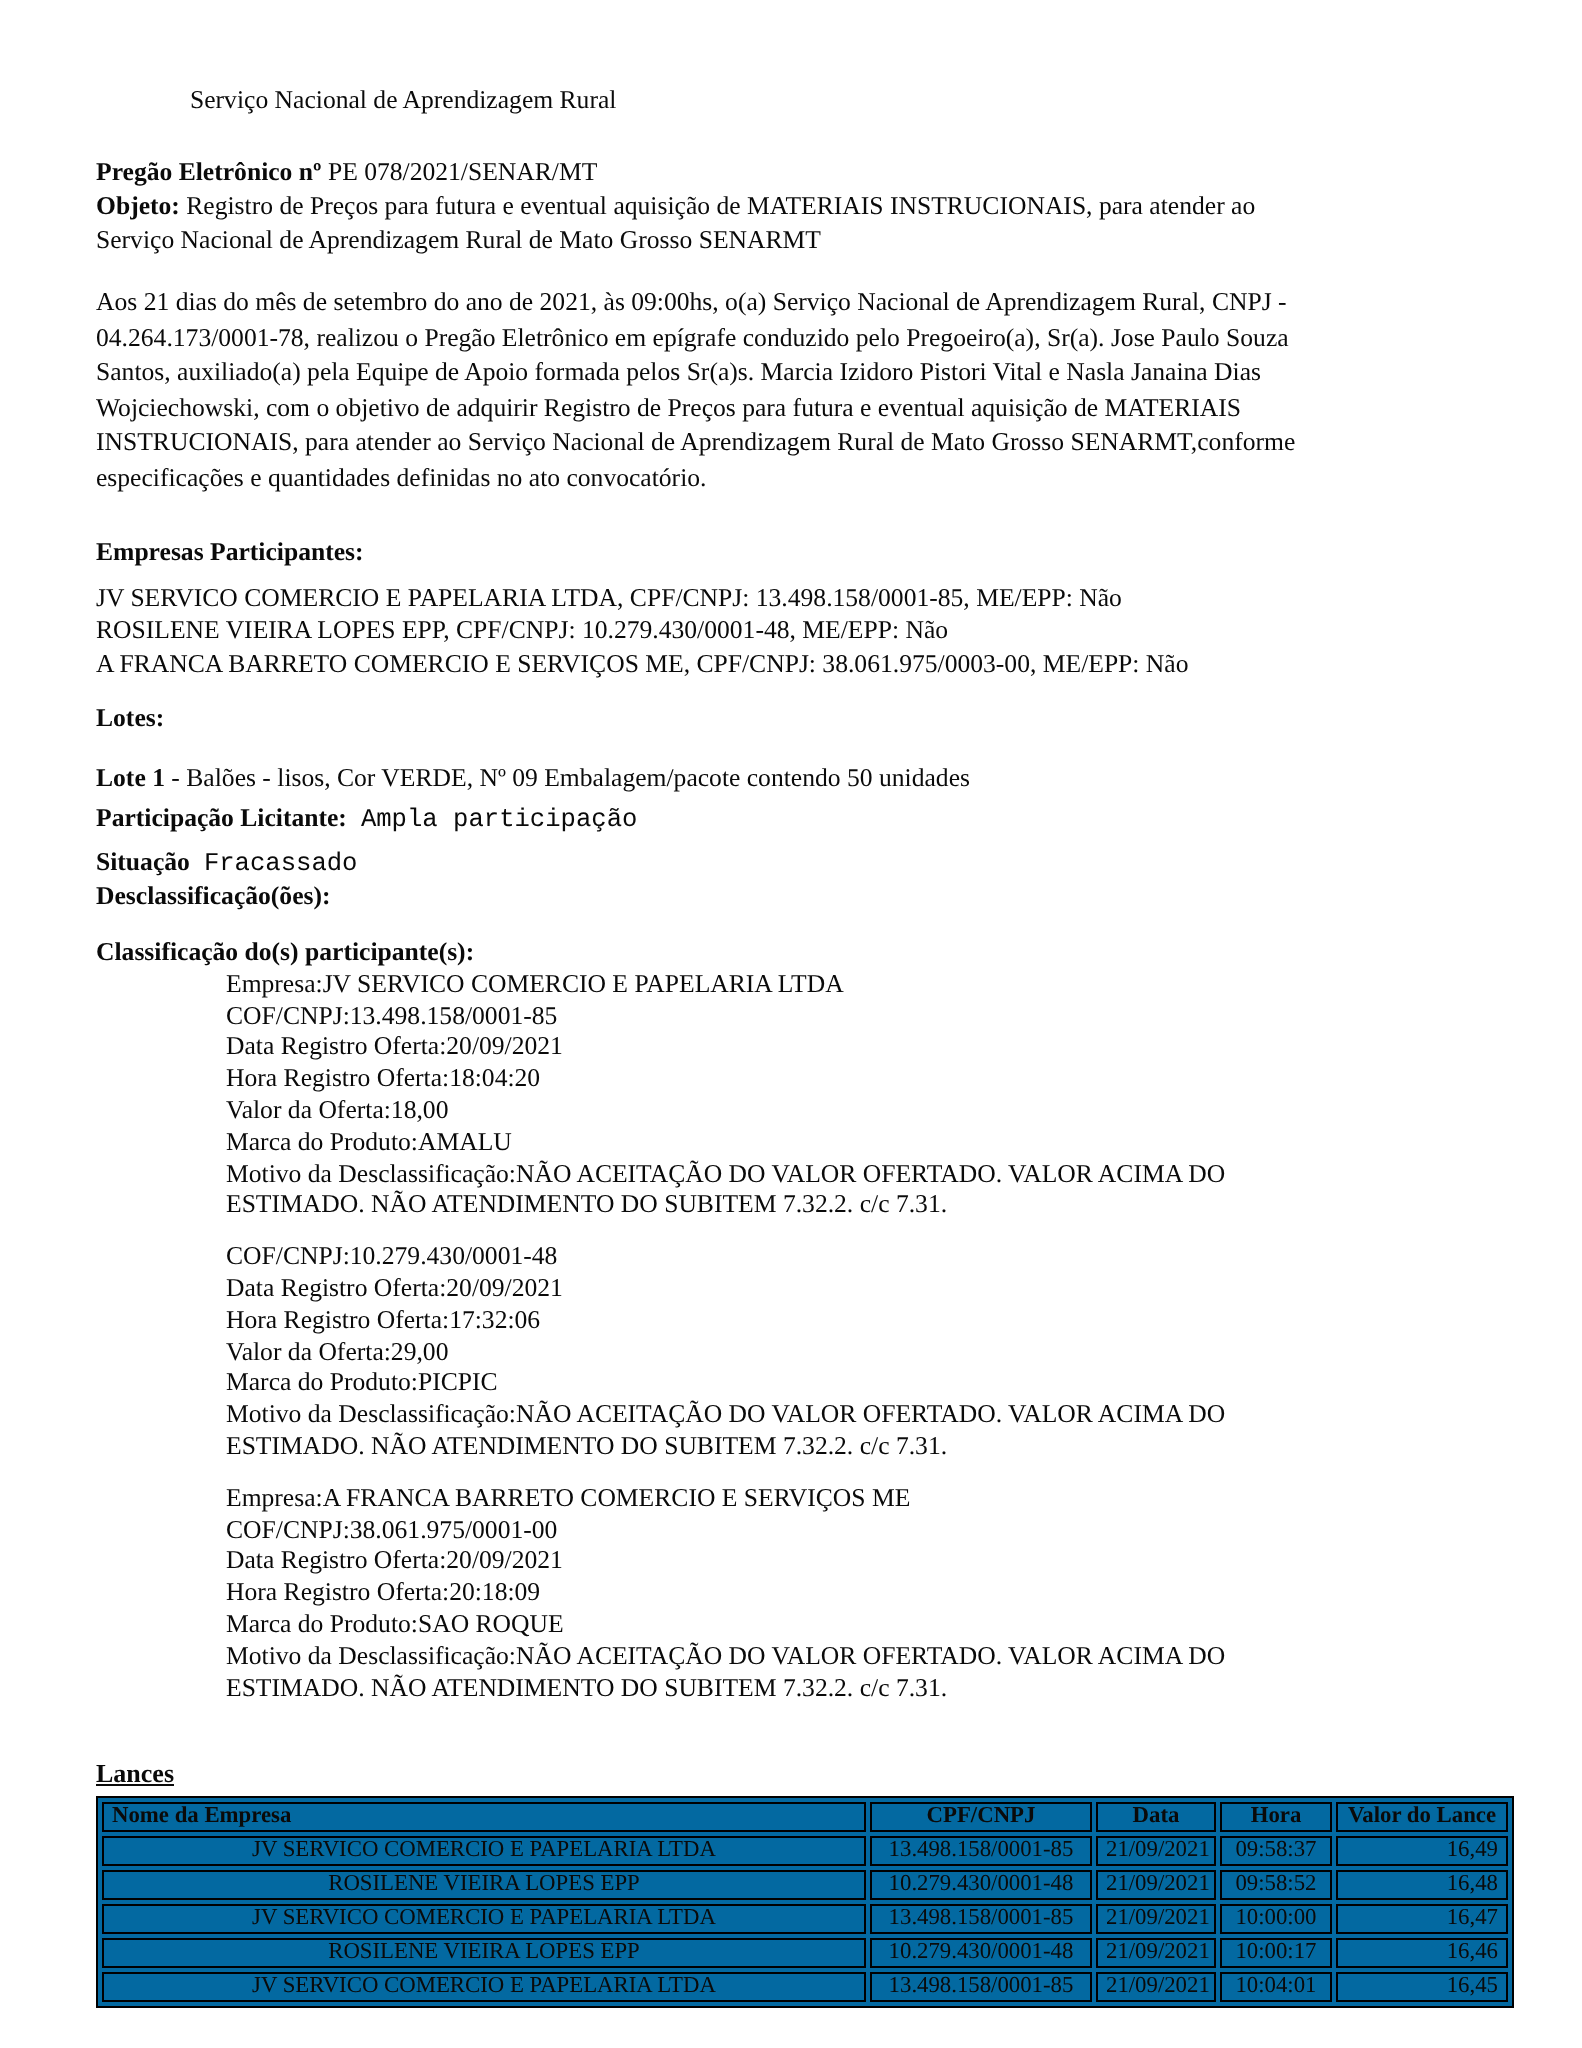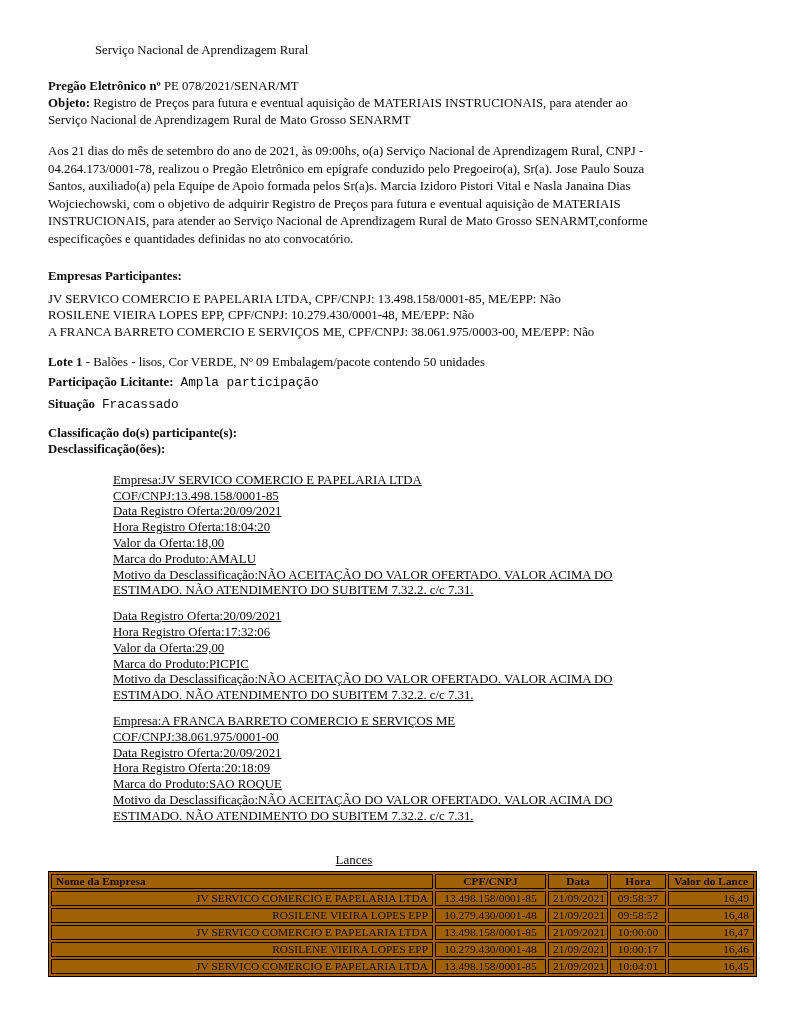--- a/index.html
+++ b/index.html
@@ -39,49 +39,48 @@
   .kv { margin-top: 4.5px; }
   .kv .val { margin-left: 7px; font-family: Liberation Mono, monospace; }
   .h-classificacao { margin-top: 12px; }
   .h-desclassificacao { margin-top: 0; }
   .desc-block {
     margin-left: 65px;
     line-height: 15.8px;
     margin-top: 0;
   }
   .desc-block + .desc-block { margin-top: 10px; }
-  .blocks { margin-top: 16px; text-decoration: underline; }
+  .blocks { margin-top: 1px; }
   .lances-heading {
     margin-top: 27px;
-    font-weight: normal;
+    font-weight: bold;
     text-decoration: underline;
     font-size: 13px;
     margin-bottom: 3px;
-    text-align: center;
   }
   table.lances {
     width: 709px;
     table-layout: fixed;
     border-collapse: separate;
     border-spacing: 2px;
     border: 1px solid #000;
-    background: #a16207;
+    background: #0369a1;
     font-size: 11.4px;
   }
   table.lances th, table.lances td {
     border: 1px solid #000;
     padding: 0 4px;
     line-height: 13px;
     height: 13px;
     white-space: nowrap;
     overflow: hidden;
   }
   table.lances th { font-weight: bold; text-align: center; }
   table.lances th.c-name { text-align: left; }
-  td.c-name  { text-align: right; }
+  td.c-name  { text-align: center; }
   td.c-cnpj  { text-align: center; }
   td.c-data  { text-align: center; }
   td.c-hora  { text-align: center; }
   td.c-valor { text-align: right; }
 </style>
 </head>
 <body>
 
 <div class="page">
 
@@ -94,39 +93,41 @@
 
   <p class="intro">Aos 21 dias do mês de setembro do ano de 2021, às 09:00hs, o(a) Serviço Nacional de Aprendizagem Rural, CNPJ - 04.264.173/0001-78, realizou o Pregão Eletrônico em epígrafe conduzido pelo Pregoeiro(a), Sr(a). Jose Paulo Souza Santos, auxiliado(a) pela Equipe de Apoio formada pelos Sr(a)s. Marcia Izidoro Pistori Vital e Nasla Janaina Dias Wojciechowski, com o objetivo de adquirir Registro de Preços para futura e eventual aquisição de MATERIAIS INSTRUCIONAIS, para atender ao Serviço Nacional de Aprendizagem Rural de Mato Grosso SENARMT,conforme especificações e quantidades definidas no ato convocatório.</p>
 
   <div class="heading h-participants">Empresas Participantes:</div>
   <div class="participants">
     <div>JV SERVICO COMERCIO E PAPELARIA LTDA, CPF/CNPJ: 13.498.158/0001-85, ME/EPP:  Não</div>
     <div>ROSILENE VIEIRA LOPES EPP, CPF/CNPJ: 10.279.430/0001-48, ME/EPP:  Não</div>
     <div>A FRANCA BARRETO COMERCIO E SERVIÇOS ME, CPF/CNPJ: 38.061.975/0003-00, ME/EPP:  Não</div>
   </div>
 
+  <div class="heading h-lotes">Lotes:</div>
 
   <div class="lote-line"><b>Lote 1</b><span> - Balões - lisos, Cor VERDE, Nº 09 Embalagem/pacote contendo 50 unidades</span></div>
   <div class="kv"><b>Participação Licitante:</b><span class="val">Ampla participação</span></div>
   <div class="kv"><b>Situação</b><span class="val">Fracassado</span></div>
 
+  <div class="heading h-desclassificacao">Desclassificação(ões):</div>
   <div class="heading h-classificacao">Classificação do(s) participante(s):</div>
-  <div class="heading h-desclassificacao">Desclassificação(ões):</div>
 
   <div class="blocks">
     <div class="desc-block">
       <div>Empresa:JV SERVICO COMERCIO E PAPELARIA LTDA</div>
       <div>COF/CNPJ:13.498.158/0001-85</div>
       <div>Data Registro Oferta:20/09/2021</div>
       <div>Hora Registro Oferta:18:04:20</div>
       <div>Valor da Oferta:18,00</div>
       <div>Marca do Produto:AMALU</div>
       <div>Motivo da Desclassificação:NÃO ACEITAÇÃO DO VALOR OFERTADO. VALOR ACIMA DO ESTIMADO. NÃO ATENDIMENTO DO SUBITEM 7.32.2. c/c 7.31.</div>
     </div>
     <div class="desc-block">
+      <div>COF/CNPJ:10.279.430/0001-48</div>
       <div>Data Registro Oferta:20/09/2021</div>
       <div>Hora Registro Oferta:17:32:06</div>
       <div>Valor da Oferta:29,00</div>
       <div>Marca do Produto:PICPIC</div>
       <div>Motivo da Desclassificação:NÃO ACEITAÇÃO DO VALOR OFERTADO. VALOR ACIMA DO ESTIMADO. NÃO ATENDIMENTO DO SUBITEM 7.32.2. c/c 7.31.</div>
     </div>
     <div class="desc-block">
       <div>Empresa:A FRANCA BARRETO COMERCIO E SERVIÇOS ME</div>
       <div>COF/CNPJ:38.061.975/0001-00</div>
       <div>Data Registro Oferta:20/09/2021</div>

